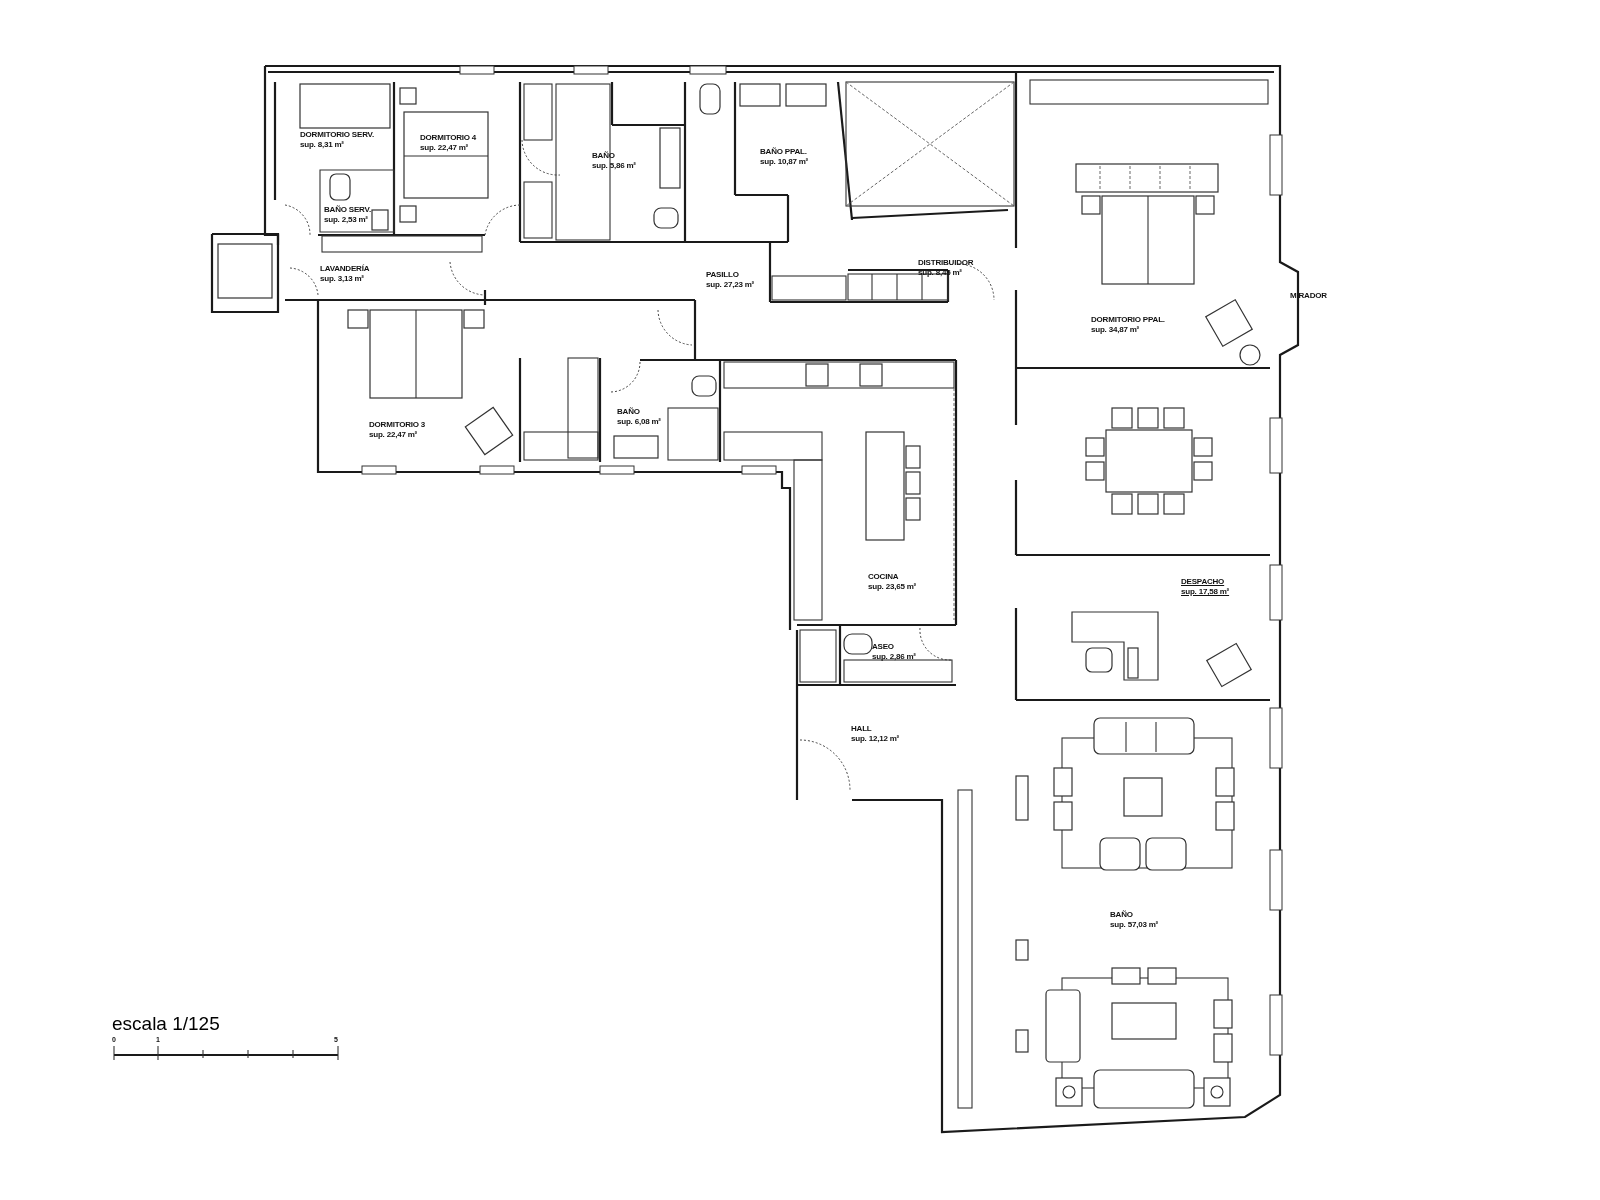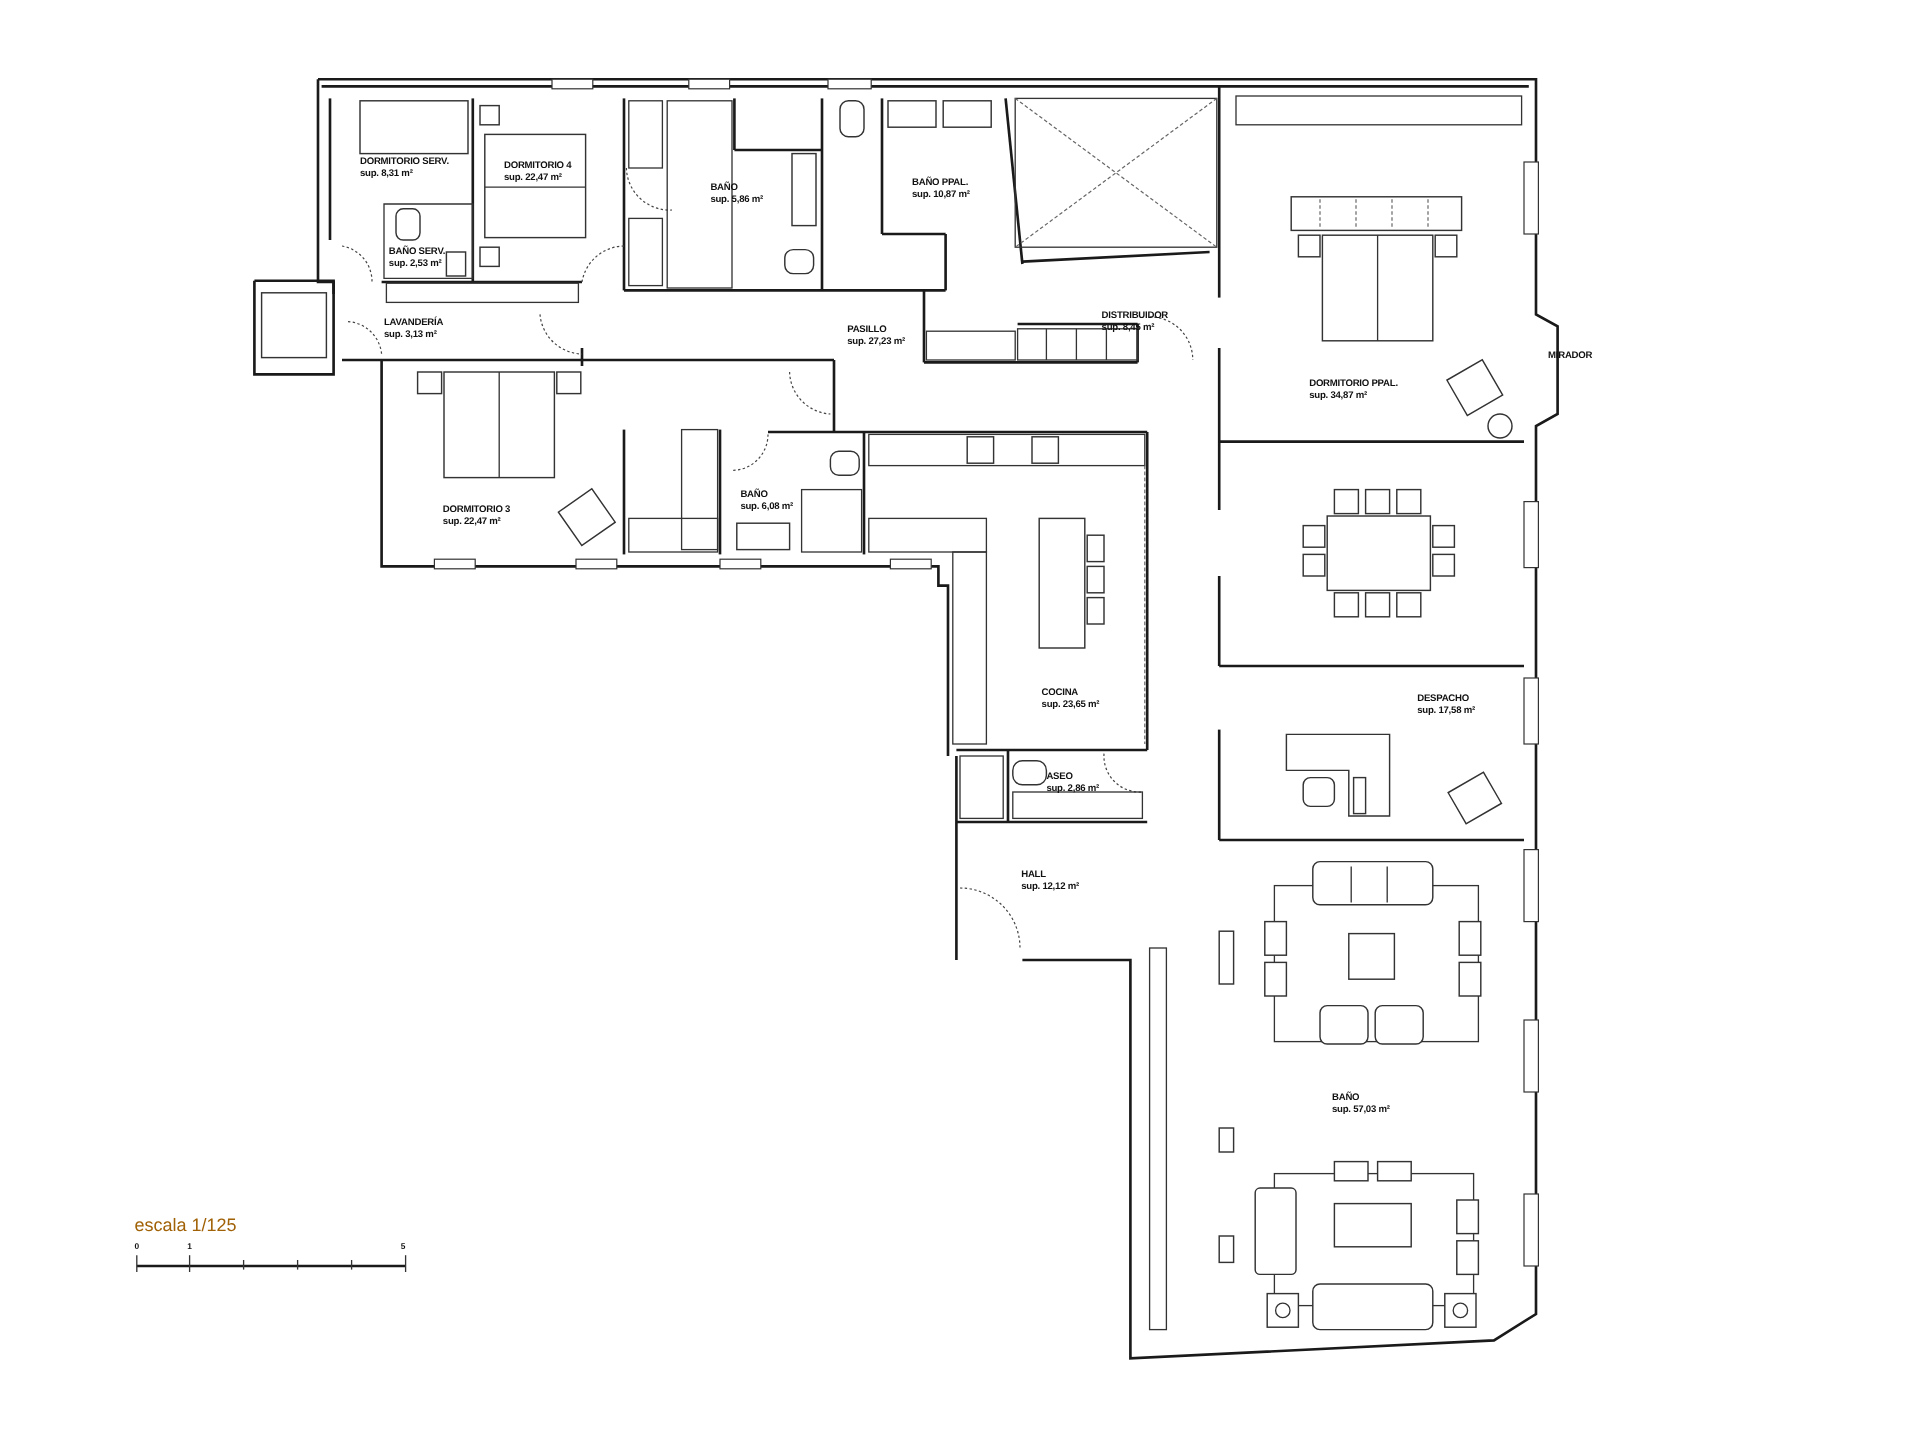--- a/index.html
+++ b/index.html
@@ -6,21 +6,21 @@
   body { width: 1600px; height: 1200px; position: relative; overflow: hidden; font-family: "Liberation Sans", sans-serif; }
   #plan { position: absolute; left: 0; top: 0; width: 1600px; height: 1200px; }
   .wall { fill: none; stroke: #1a1a1a; stroke-width: 2.2; }
   .thin { fill: none; stroke: #333; stroke-width: 1.1; }
   .furn { fill: #fff; stroke: #333; stroke-width: 1.2; }
   .dash { fill: none; stroke: #666; stroke-width: 1; stroke-dasharray: 3 2; }
   .door { fill: none; stroke: #444; stroke-width: 1; stroke-dasharray: 2 2; }
   .win  { fill: #fff; stroke: #333; stroke-width: 1; }
   .room-label { position: absolute; font-size: 8px; font-weight: bold; line-height: 10px; color: #111; letter-spacing: -0.2px; white-space: nowrap; }
   .room-label .area { display: block; font-weight: bold; }
-  .scale-title { position: absolute; left: 112px; top: 1013px; font-size: 15px; color: #a16207; }
+  .scale-title { position: absolute; left: 112px; top: 1013px; font-size: 19px; color: #000000; }
   .scale-tick-label { position: absolute; top: 1036px; font-size: 7px; font-weight: bold; color: #111; }
 </style>
 </head>
 <body>
 
 <svg id="plan" viewBox="0 0 1600 1200" xmlns="http://www.w3.org/2000/svg">
 
   <g>
     <polyline class="wall" points="265,66 1280,66 1280,262 1298,272 1298,345 1280,355 1280,1095 1245,1117 942,1132 942,800 852,800"></polyline>
     <polyline class="wall" points="268,72 1274,72"></polyline>
@@ -295,21 +295,21 @@
   <span class="area">sup. 22,47 m²</span>
 </div>
 <div class="room-label" style="left:617px;top:407px;">
   <span>BAÑO</span>
   <span class="area">sup. 6,08 m²</span>
 </div>
 <div class="room-label" style="left:868px;top:572px;">
   <span>COCINA</span>
   <span class="area">sup. 23,65 m²</span>
 </div>
-<div class="room-label" style="left:1181px;top:577px;">
+<div class="room-label" style="left:1181px;top:577px;text-decoration:underline;">
   <span>DESPACHO</span>
   <span class="area">sup. 17,58 m²</span>
 </div>
 <div class="room-label" style="left:872px;top:642px;">
   <span>ASEO</span>
   <span class="area">sup. 2,86 m²</span>
 </div>
 <div class="room-label" style="left:851px;top:724px;">
   <span>HALL</span>
   <span class="area">sup. 12,12 m²</span>

